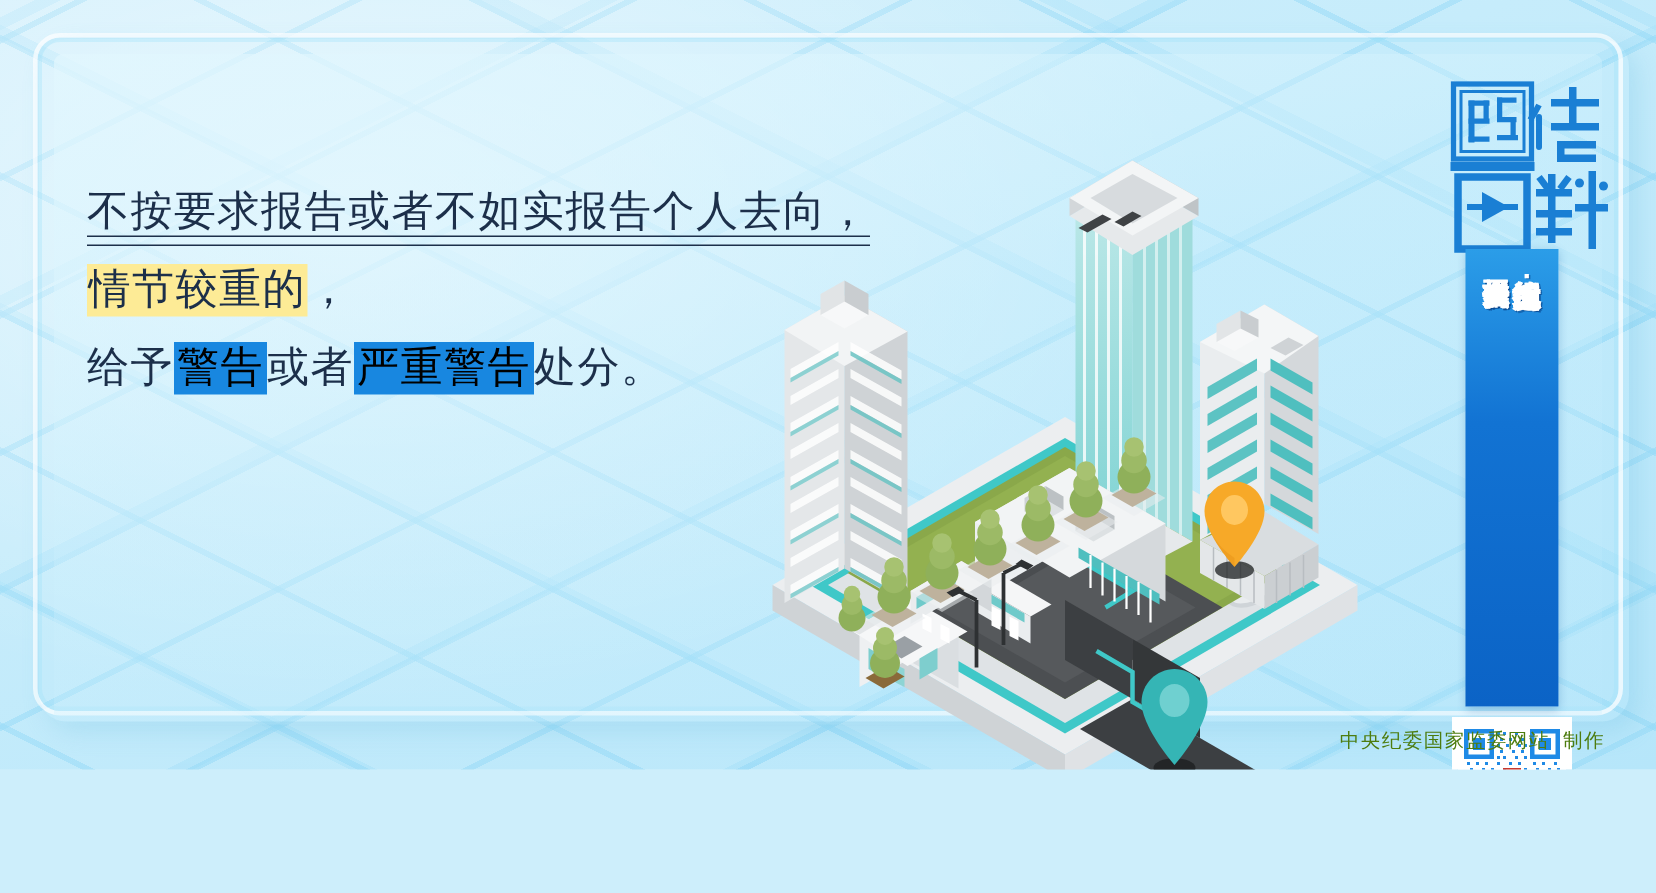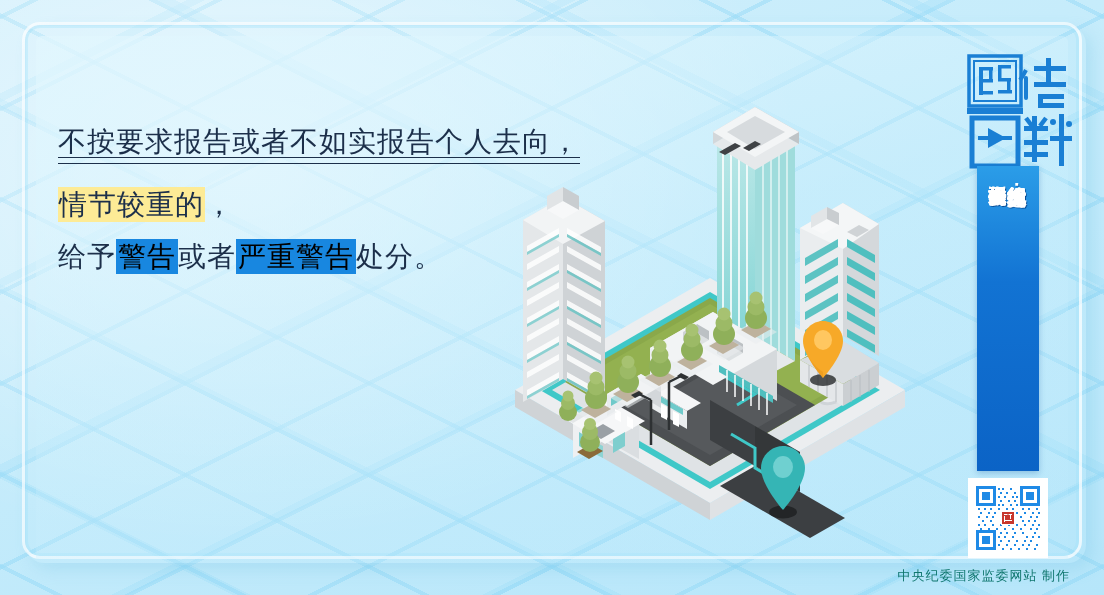--- a/index.html
+++ b/index.html
@@ -1,21 +1,21 @@
 <!DOCTYPE html>
 <html><head>
 <meta charset="utf-8">
 <style>
   html,body{margin:0;padding:0;}
   body{
     width:1104px;height:595px;overflow:hidden;
     font-family:"Liberation Serif","DejaVu Serif",serif;
     background:#cdeefb;
   }
-  #stage{position:relative;width:1104px;height:595px;overflow:hidden;}
+  #stage{position:relative;width:1104px;height:513px;overflow:hidden;}
 
   
   .bg-base{
     position:absolute;inset:0;
     background:
       linear-gradient(160deg,#d3f0fc 0%,#c6ecfb 40%,#b6e6fa 100%);
   }
   .bg-iso{
     position:absolute;inset:-40px;
     background-image:
@@ -71,21 +71,21 @@
     font-size:28px;line-height:48px;letter-spacing:1px;
     white-space:nowrap;
   }
   .t-line.l1{position:relative;display:inline-block;}
   .t-line.l1::after{
     content:"";position:absolute;left:0;right:0;bottom:2px;height:5px;
     border-top:1.5px solid #1c2f4a;border-bottom:1.5px solid #1c2f4a;
   }
   .hl-yellow{background:#fdeb96;padding:2px 1px;}
   .hl-blue{background:#1887e0;color:#000000;padding:2px 2px;}
-  .l2{margin-top:15px;}
+  .l2{margin-top:4px;}
   .l3{margin-top:4px;}
 
   
   .illus{position:absolute;left:455px;top:60px;width:470px;height:500px;}
   .illus svg{display:block;width:470px;height:500px;}
 
   
   .brand{
     position:absolute;left:962px;top:52px;width:112px;height:122px;
   }
@@ -110,22 +110,22 @@
   .vcol.c2{margin-right:1px;font-size:18px;}
 
   .qr{
     position:absolute;left:968px;top:478px;width:80px;height:80px;
     background:#ffffff;padding:4px;box-sizing:border-box;
   }
   .qr svg{display:block;}
 
   .credit{
     position:absolute;right:34px;bottom:10px;
-    font-size:13px;color:#0f766e;letter-spacing:1px;
-    font-family:Liberation Sans, sans-serif;
+    font-size:13px;color:#4d7c0f;letter-spacing:1px;
+    font-family:Liberation Mono, monospace;
   }
 </style>
 </head>
 <body>
 
 <div id="stage">
 
   <div class="bg-base"></div>
   <div class="bg-iso"></div>
   <div class="bg-iso2"></div>

